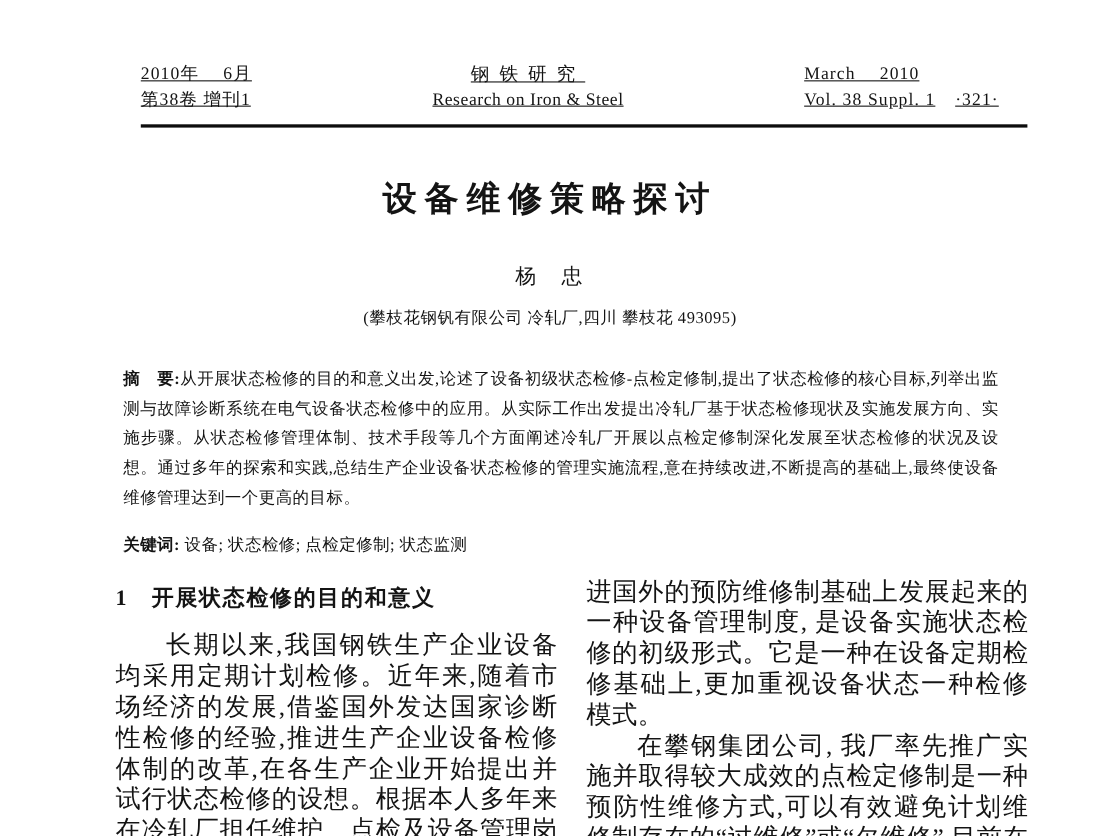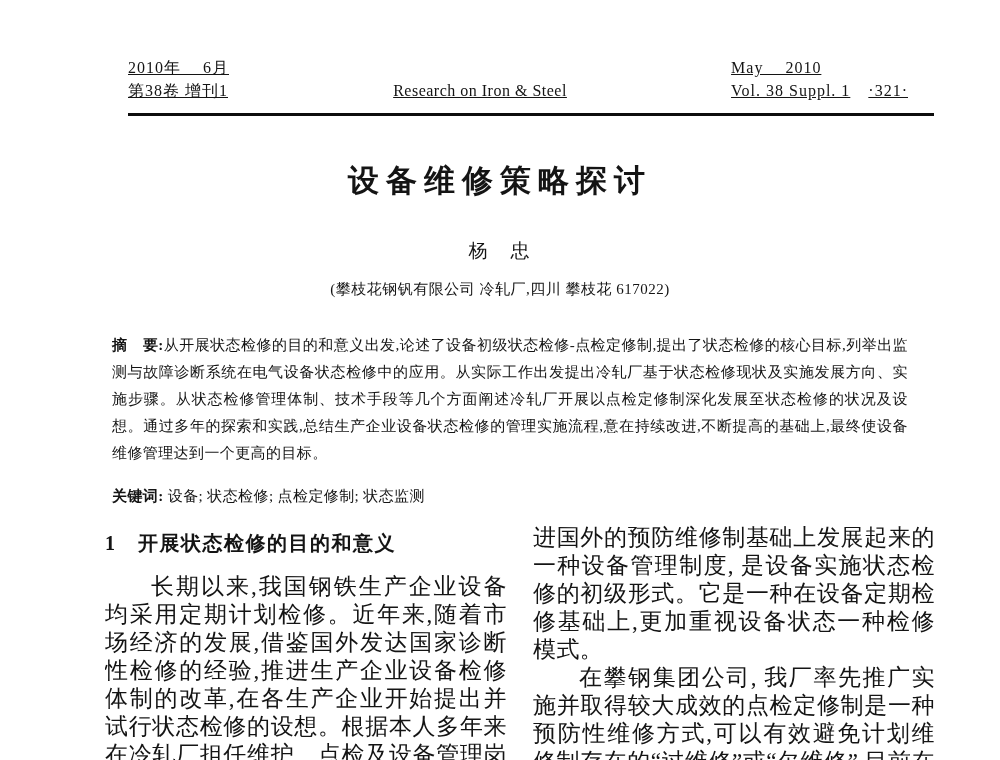--- a/index.html
+++ b/index.html
@@ -69,37 +69,38 @@
 <body>
 
 <div class="page">
 
   <div class="hdr">
     <div class="hdr-left">
       <div>2010年　 6月</div>
       <div>第38卷  增刊1</div>
     </div>
     <div class="hdr-center">
+      <div class="cn">钢铁研究</div>
       <div class="en">Research on Iron &amp; Steel</div>
     </div>
     <div class="hdr-right">
-      <div>May　 2010</div>
+      <div>March　 2010</div>
       <div>
         <span>Vol. 38  Suppl. 1</span><span class="pageno">·321·</span>
       </div>
     </div>
   </div>
 
   <div class="rule"></div>
 
   <h1 class="title">设备维修策略探讨</h1>
 
   <div class="author">杨　忠</div>
 
-  <div class="affil">(攀枝花钢钒有限公司 冷轧厂,四川 攀枝花 617022)</div>
+  <div class="affil">(攀枝花钢钒有限公司 冷轧厂,四川 攀枝花 493095)</div>
 
   <div class="abstract">
     <div><span class="lbl">摘　要:</span><span>从开展状态检修的目的和意义出发,论述了设备初级状态检修-点检定修制,提出了状态检修的核心目标,列举出监测与故障诊断系统在电气设备状态检修中的应用。从实际工作出发提出冷轧厂基于状态检修现状及实施发展方向、实施步骤。从状态检修管理体制、技术手段等几个方面阐述冷轧厂开展以点检定修制深化发展至状态检修的状况及设想。通过多年的探索和实践,总结生产企业设备状态检修的管理实施流程,意在持续改进,不断提高的基础上,最终使设备维修管理达到一个更高的目标。</span></div>
     <div class="kw"><span class="lbl">关键词:</span><span> 设备; 状态检修; 点检定修制; 状态监测</span></div>
   </div>
 
   <div class="columns">
     <div class="col">
       <h2>1　开展状态检修的目的和意义</h2>
       <p class="indent">长期以来,我国钢铁生产企业设备均采用定期计划检修。近年来,随着市场经济的发展,借鉴国外发达国家诊断性检修的经验,推进生产企业设备检修体制的改革,在各生产企业开始提出并试行状态检修的设想。根据本人多年来在冷轧厂担任维护、点检及设备管理岗位的实践经验,从状态检修管理体制、技术手段等几个方面阐述冷</p>

